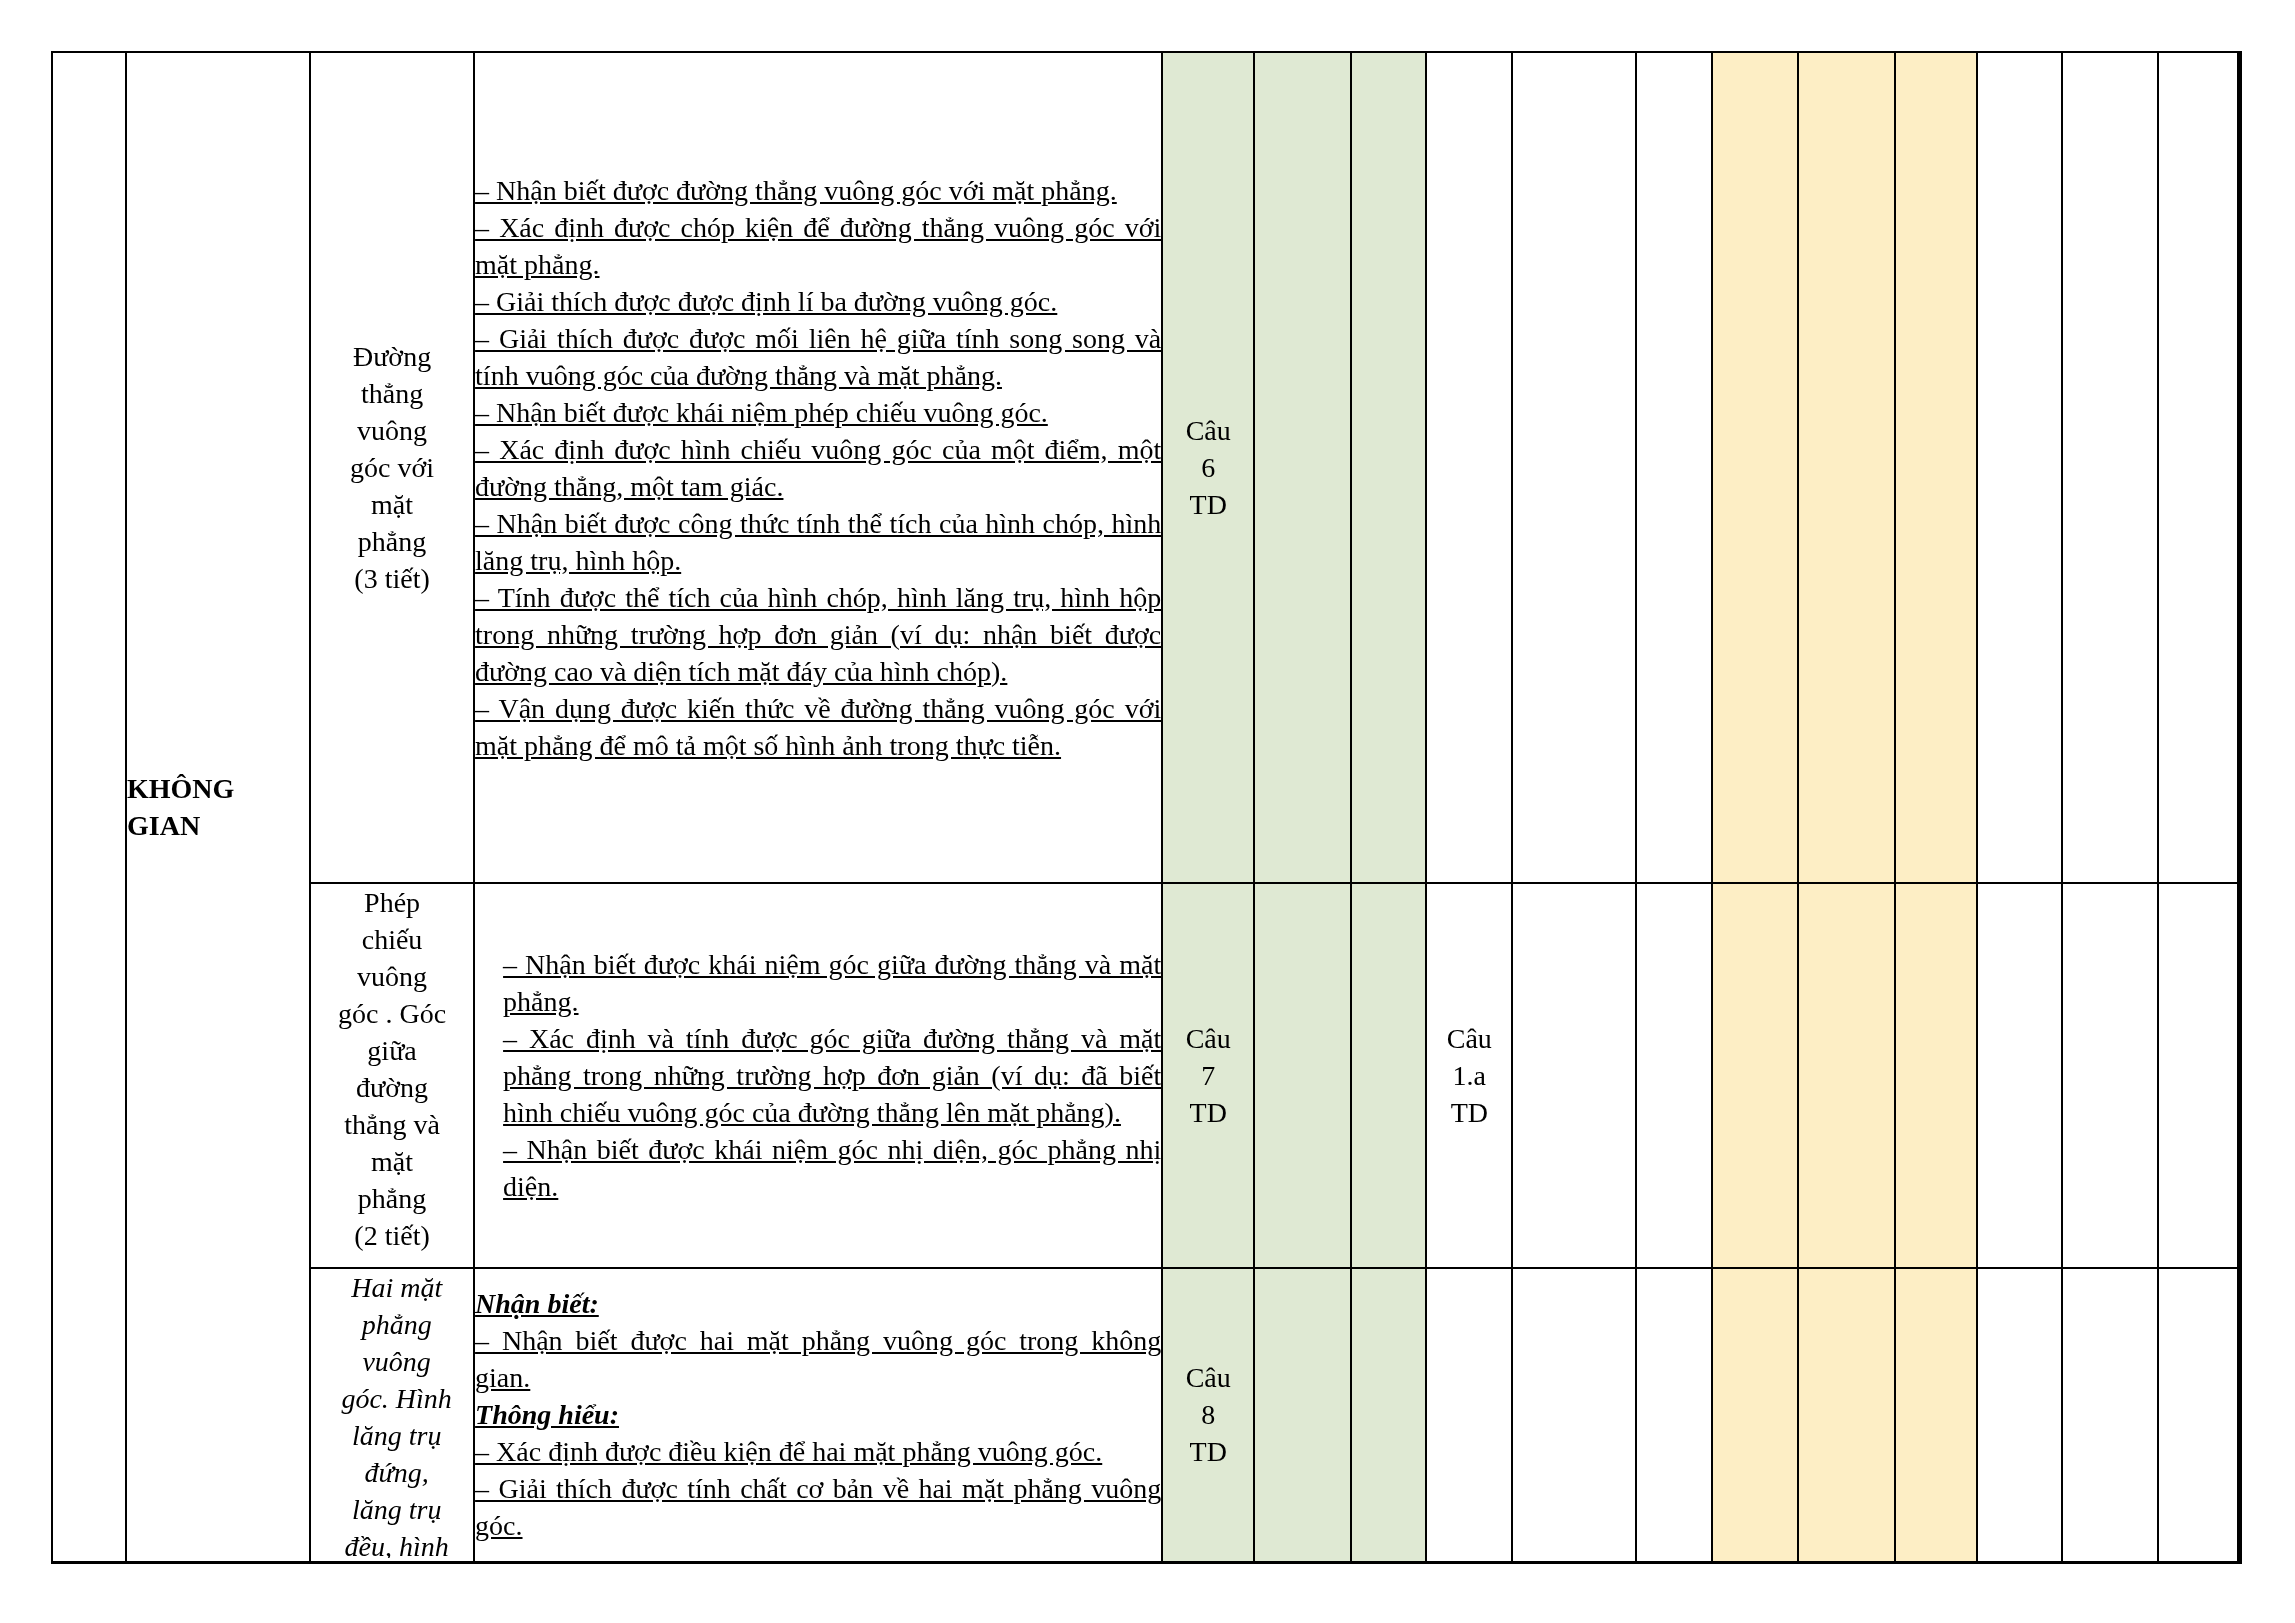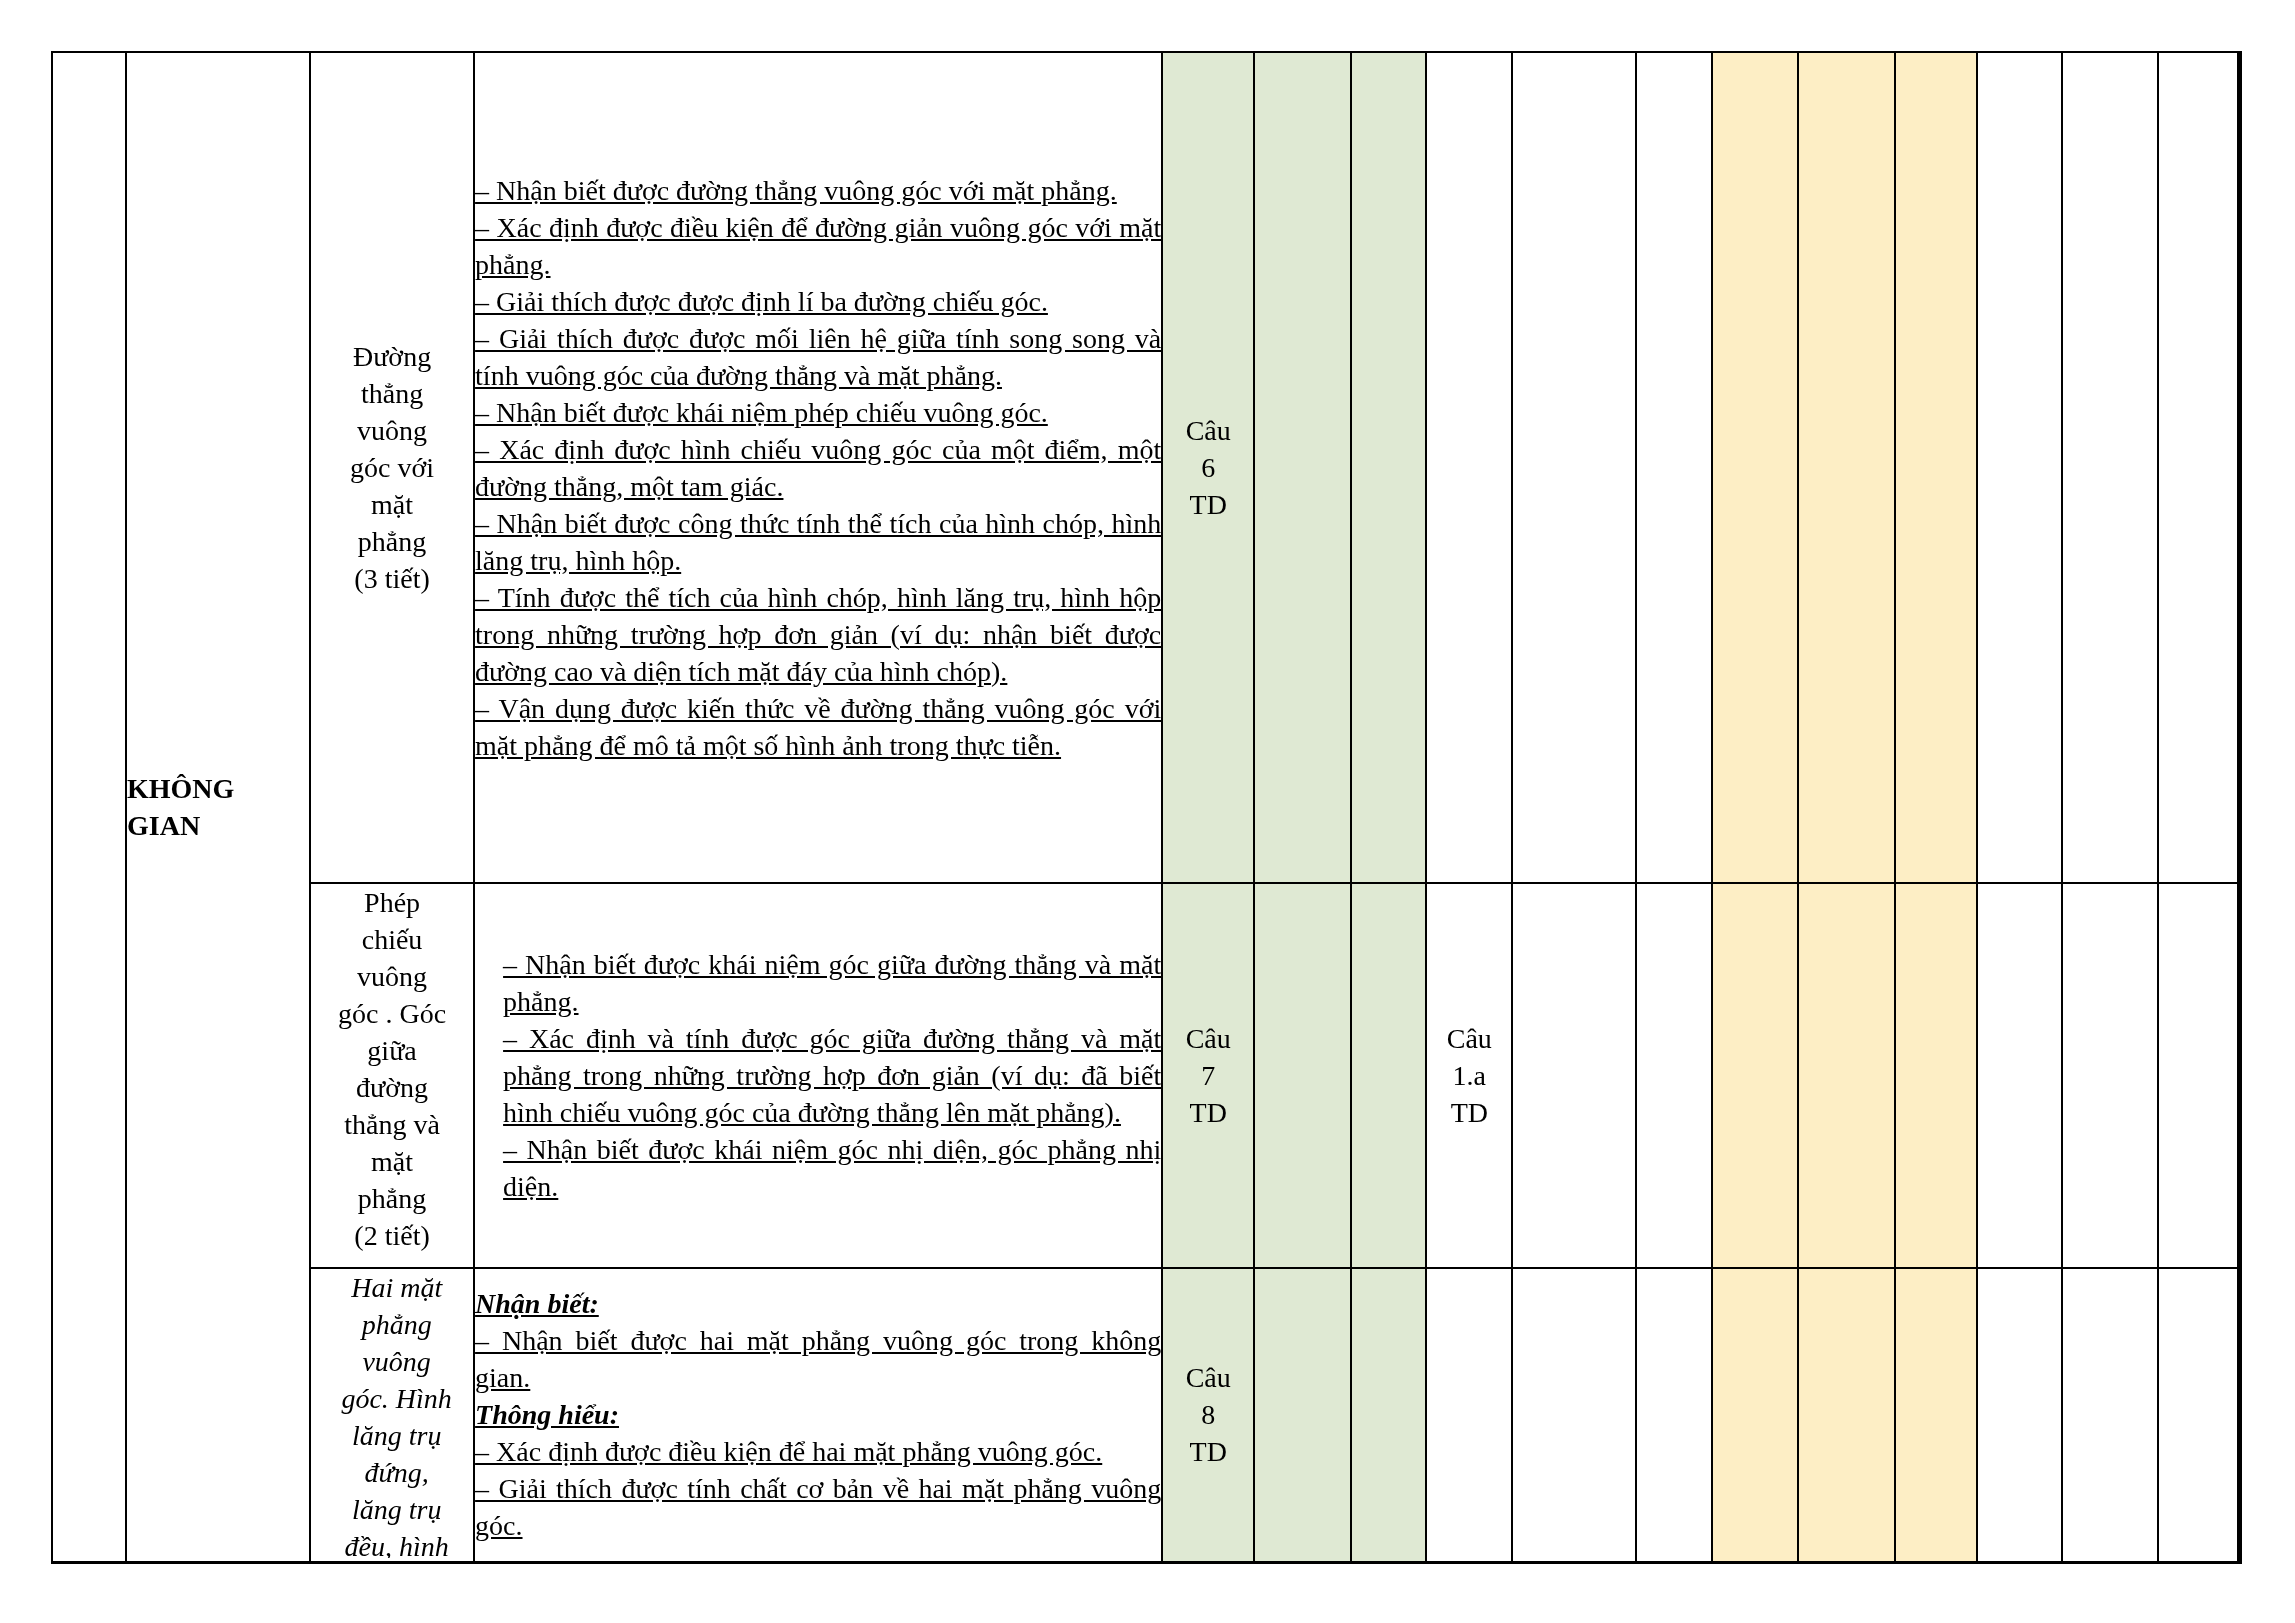--- a/index.html
+++ b/index.html
@@ -65,22 +65,22 @@
 thẳng
 vuông
 góc với
 mặt
 phẳng
 (3 tiết)</div>
       </td>
       <td class="c-obj">
         <div>
               <div class="para">– Nhận biết được đường thẳng vuông góc với mặt phẳng.</div>
-              <div class="para">– Xác định được điều kiện để đường giản vuông góc với mặt phẳng.</div>
-              <div class="para">– Giải thích được được định lí ba đường chiếu góc.</div>
+              <div class="para">– Xác định được chóp kiện để đường thẳng vuông góc với mặt phẳng.</div>
+              <div class="para">– Giải thích được được định lí ba đường vuông góc.</div>
               <div class="para">– Giải thích được được mối liên hệ giữa tính song song và tính vuông góc của đường thẳng và mặt phẳng.</div>
               <div class="para">– Nhận biết được khái niệm phép chiếu vuông góc.</div>
               <div class="para">– Xác định được hình chiếu vuông góc của một điểm, một đường thẳng, một tam giác.</div>
               <div class="para">– Nhận biết được công thức tính thể tích của hình chóp, hình lăng trụ, hình hộp.</div>
               <div class="para">– Tính được thể tích của hình chóp, hình lăng trụ, hình hộp trong những trường hợp đơn giản (ví dụ: nhận biết được đường cao và diện tích mặt đáy của hình chóp).</div>
               <div class="para">– Vận dụng được kiến thức về đường thẳng vuông góc với mặt phẳng để mô tả một số hình ảnh trong thực tiễn.</div>
             </div>
       </td>
       <td class="c-q fill-green bl-thick">
             <div class="pre">Câu

